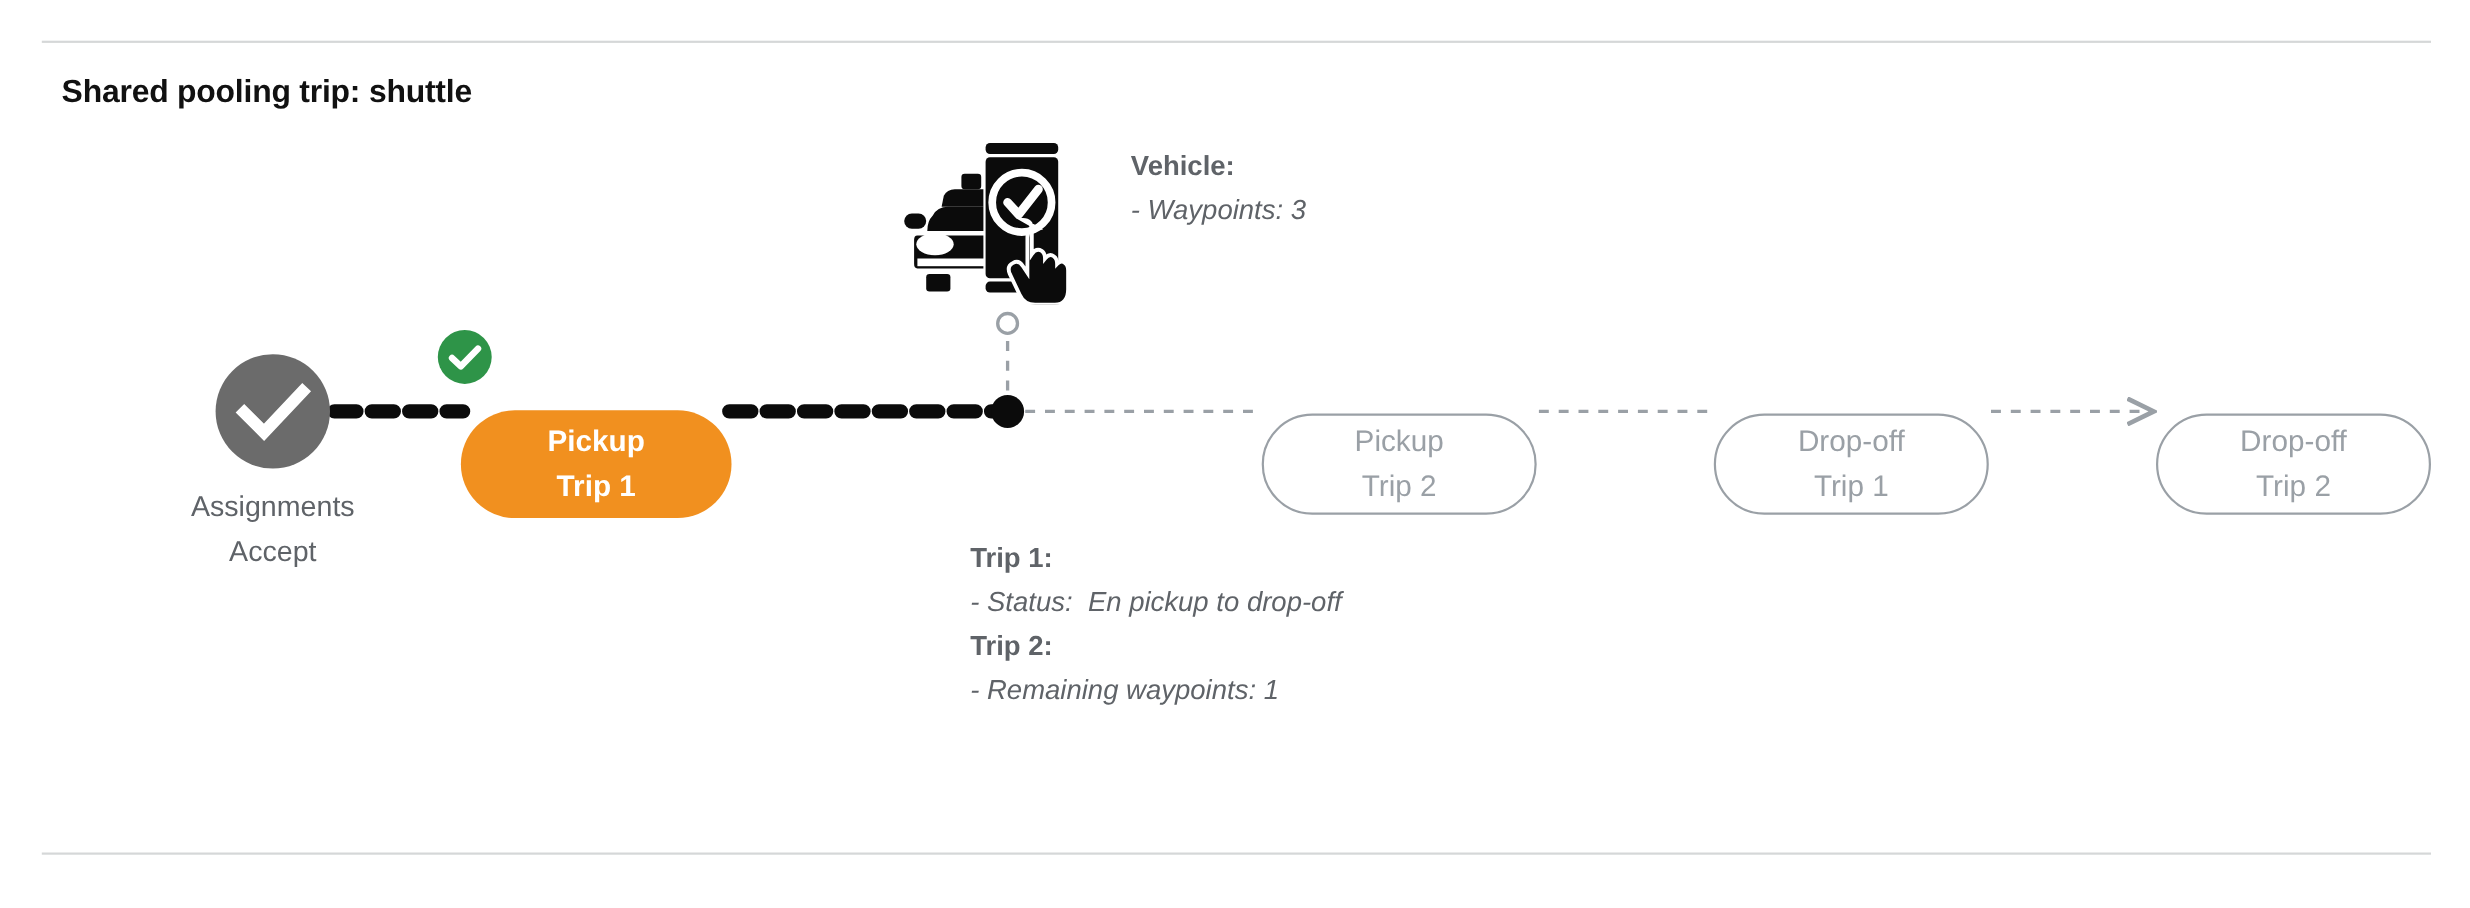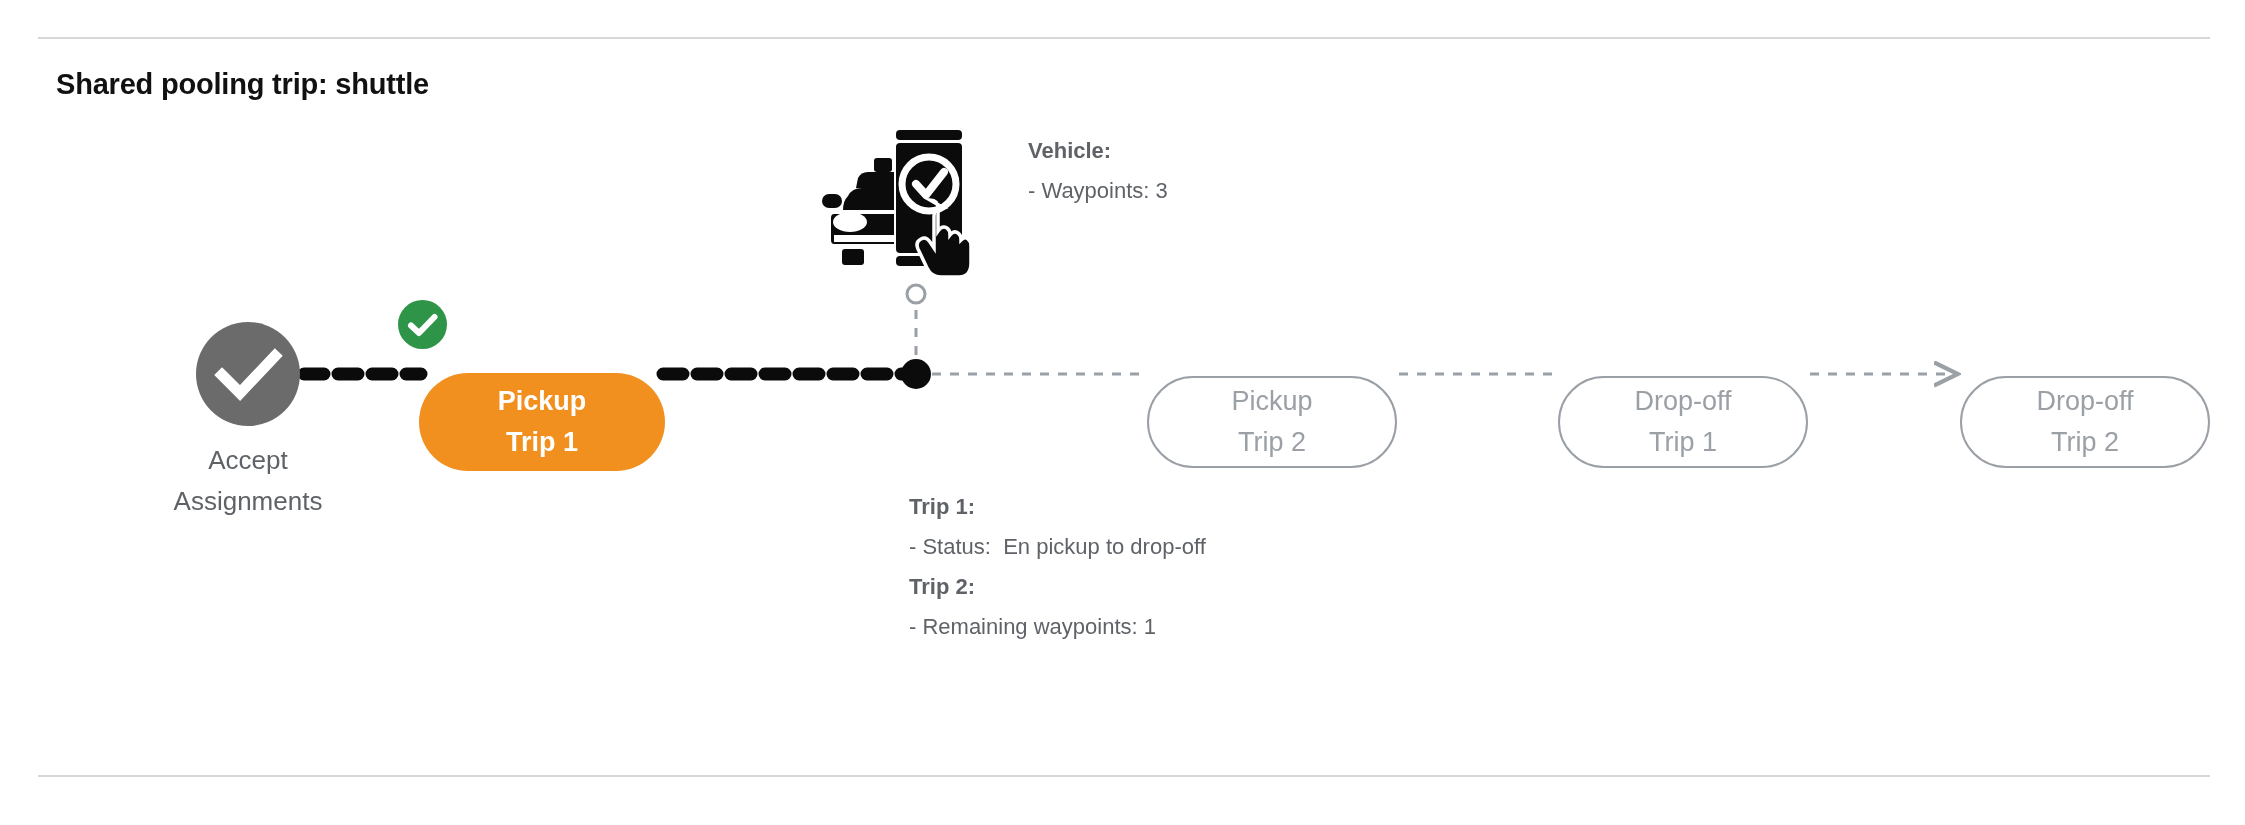--- a/index.html
+++ b/index.html
@@ -130,30 +130,30 @@
     position: absolute;
     left: 812px;
     top: 122px;
     width: 160px;
     height: 155px;
   }
 
   
   .info-block {
     position: absolute;
-    font-size: 22px;
+    font-size: 25px;
     line-height: 40px;
     color: #5f6368;
     white-space: nowrap;
   }
   .info-vehicle { left: 1028px; top: 131px; }
-  .info-trips   { left: 909px; top: 487px; }
+  .info-trips   { left: 882px; top: 487px; }
 
   .info-head { font-weight: bold; color: #5f6368; }
-  .info-row  { font-weight: normal; }
+  .info-row  { font-weight: normal; font-style: italic; }
   .gap-sp { white-space: pre; }
 </style>
 </head>
 <body>
 
 <div class="canvas">
 
   <div class="divider top"></div>
   <div class="divider bottom"></div>
 
@@ -181,22 +181,22 @@
 
     <line x1="1810" y1="374" x2="1955" y2="374" stroke="#9aa0a6" stroke-width="3" stroke-dasharray="9 9" marker-end="url(#arrowGray)"></line>
   </svg>
 
   <div class="accept-node">
     <svg viewBox="0 0 104 104" width="104" height="104">
       <path d="M26 53 L44 71 L79 34" fill="none" stroke="#ffffff" stroke-width="11" stroke-linecap="square" stroke-linejoin="miter"></path>
     </svg>
   </div>
   <div class="accept-label">
+    <div>Assignments</div>
     <div>Accept</div>
-    <div>Assignments</div>
   </div>
 
   <div class="check-badge">
     <svg viewBox="0 0 49 49" width="49" height="49">
       <path d="M13 25.5 L21 33 L36.5 17" fill="none" stroke="#ffffff" stroke-width="6" stroke-linecap="round" stroke-linejoin="round"></path>
     </svg>
   </div>
 
   <div class="pill active">
     <span class="pill-line">Pickup</span>

